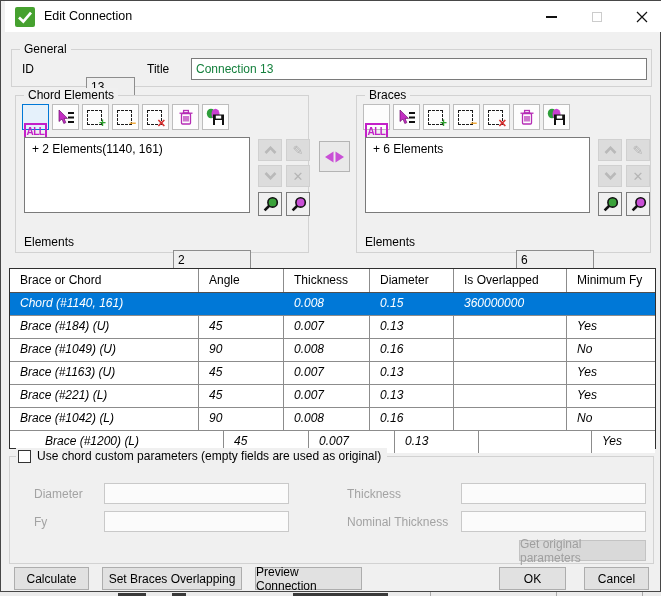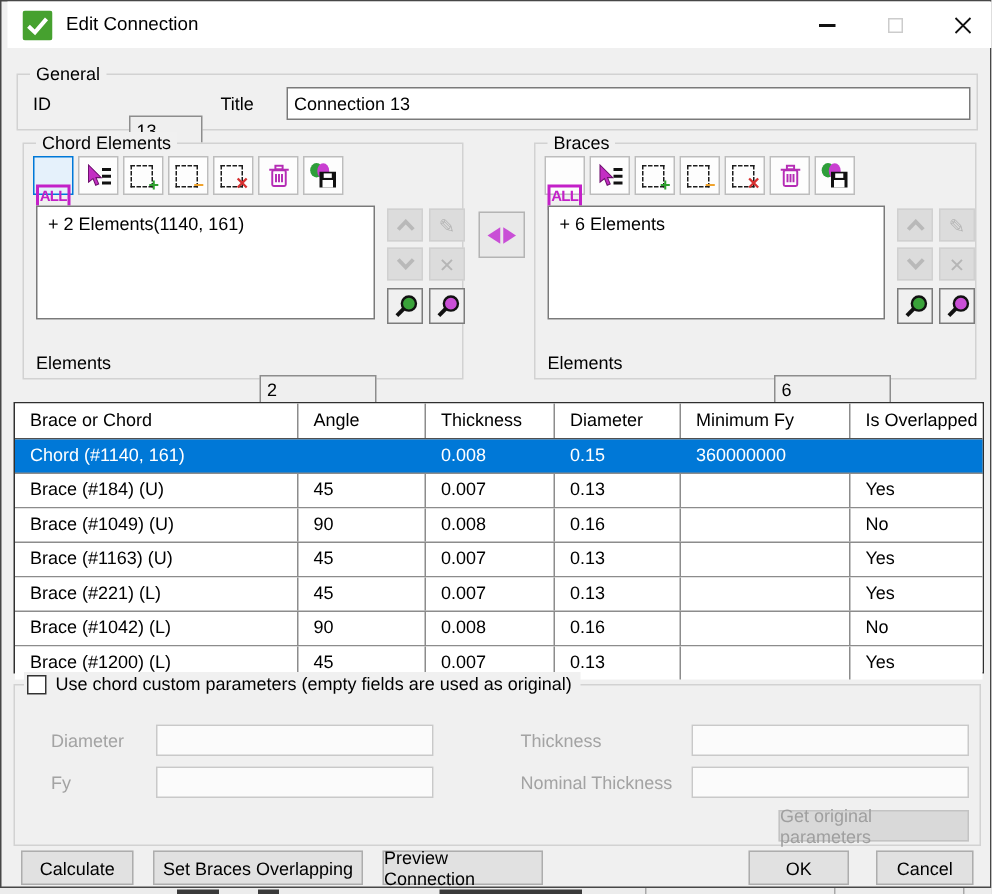--- a/index.html
+++ b/index.html
@@ -15,21 +15,21 @@
   .title-text{position:absolute;left:39px;top:0;line-height:31px;font-size:12.5px;}
   .winbtns{position:absolute;right:0;top:0;height:31px;display:flex;}
   .winbtn{width:45px;height:31px;display:flex;align-items:center;justify-content:center;}
   .min-glyph{display:block;width:11px;height:2px;background:#111;}
   .max-glyph{display:block;width:10px;height:10px;border:1px solid #cccccc;box-sizing:border-box;}
 
   
   .grpbox{position:absolute;border:1px solid #d2d2d2;background:#f0f0f0;box-sizing:border-box;}
   .grplabel{position:absolute;top:-8px;left:8px;background:#f0f0f0;padding:0 4px;line-height:15px;}
   .textbox{position:absolute;background:#fff;border:1px solid #7a7a7a;box-sizing:border-box;
-           font-family:"Liberation Sans",sans-serif;font-size:12px;padding:0 4px;color:#000000;}
+           font-family:"Liberation Sans",sans-serif;font-size:12px;padding:0 4px;color:#15803d;}
   .graybox{position:absolute;background:#efefef;border:1px solid #8d8d8d;box-sizing:border-box;
            line-height:18px;padding:0 4px;margin-top:18px;}
   .lbl{position:absolute;line-height:20px;white-space:nowrap;}
   .listbox{position:absolute;background:#fff;border:1px solid #7a7a7a;box-sizing:border-box;
            padding:3px 0 0 7px;line-height:16px;}
   .btn{position:absolute;background:#e1e1e1;border:1px solid #adadad;box-sizing:border-box;
        font-family:"Liberation Sans",sans-serif;font-size:12px;color:#000;
        display:flex;align-items:center;justify-content:center;padding:0;}
   .btn.disabled{background:#d9d9d9;border-color:#c3c3c3;color:#9f9f9f;}
 
@@ -59,23 +59,23 @@
   
   .table{position:absolute;left:8px;top:267px;width:645px;height:179px;background:#fff;
          border:1px solid #2f2f2f;box-sizing:content-box;}
   .thead{display:grid;grid-template-columns:189px 85px 86px 84px 113px 88px;height:23px;
          border-bottom:1px solid #505050;background:#fff;}
   .thcell{line-height:23px;padding-left:10px;border-right:1px solid #8c8c8c;box-sizing:border-box;
           overflow:hidden;white-space:nowrap;}
   .thcell:last-child{border-right:none;}
   .trow{display:grid;grid-template-columns:189px 85px 86px 84px 113px 88px;height:22px;
         border-bottom:1px solid #8c8c8c;background:#fff;}
-  .trow:last-child{border-bottom:none;}
+  .trow:last-child{border-bottom:none;margin-left:25px;}
   .tcell{line-height:21px;padding-left:10px;border-right:1px solid #8c8c8c;box-sizing:border-box;
-         overflow:hidden;white-space:nowrap;}
+         overflow:hidden;white-space:nowrap;font-style:italic;}
   .tcell:last-child{border-right:none;}
   .trow.selected{background:#0078d7;}
   .trow.selected .tcell{color:#fff;border-right-color:transparent;}
 
   
   .chkrow{position:absolute;left:6px;top:-9px;background:#f0f0f0;padding:0 6px 0 2px;
           display:flex;align-items:center;gap:6px;line-height:17px;}
   .checkbox{width:13px;height:13px;background:#fff;border:1px solid #333;box-sizing:border-box;}
   .dlbl{position:absolute;color:#a3a3a3;line-height:20px;white-space:nowrap;}
   .dinput{position:absolute;background:#fbfbfb;border:1px solid #c9c9c9;box-sizing:border-box;}
@@ -308,22 +308,22 @@
       <span class="lbl" style="left:8px;top:136px;">Elements</span>
       <div class="graybox" style="left:159px;top:136px;width:78px;height:20px;">6</div>
     </div>
 
     <div class="table">
       <div class="thead">
         <div class="thcell">Brace or Chord</div>
         <div class="thcell">Angle</div>
         <div class="thcell">Thickness</div>
         <div class="thcell">Diameter</div>
+        <div class="thcell">Is Overlapped</div>
         <div class="thcell">Minimum Fy</div>
-        <div class="thcell">Is Overlapped</div>
       </div>
       <div>
           <div class="trow selected">
             <div class="tcell">Chord (#1140, 161)</div>
             <div class="tcell"></div>
             <div class="tcell">0.008</div>
             <div class="tcell">0.15</div>
             <div class="tcell">360000000</div>
             <div class="tcell"></div>
           </div>

